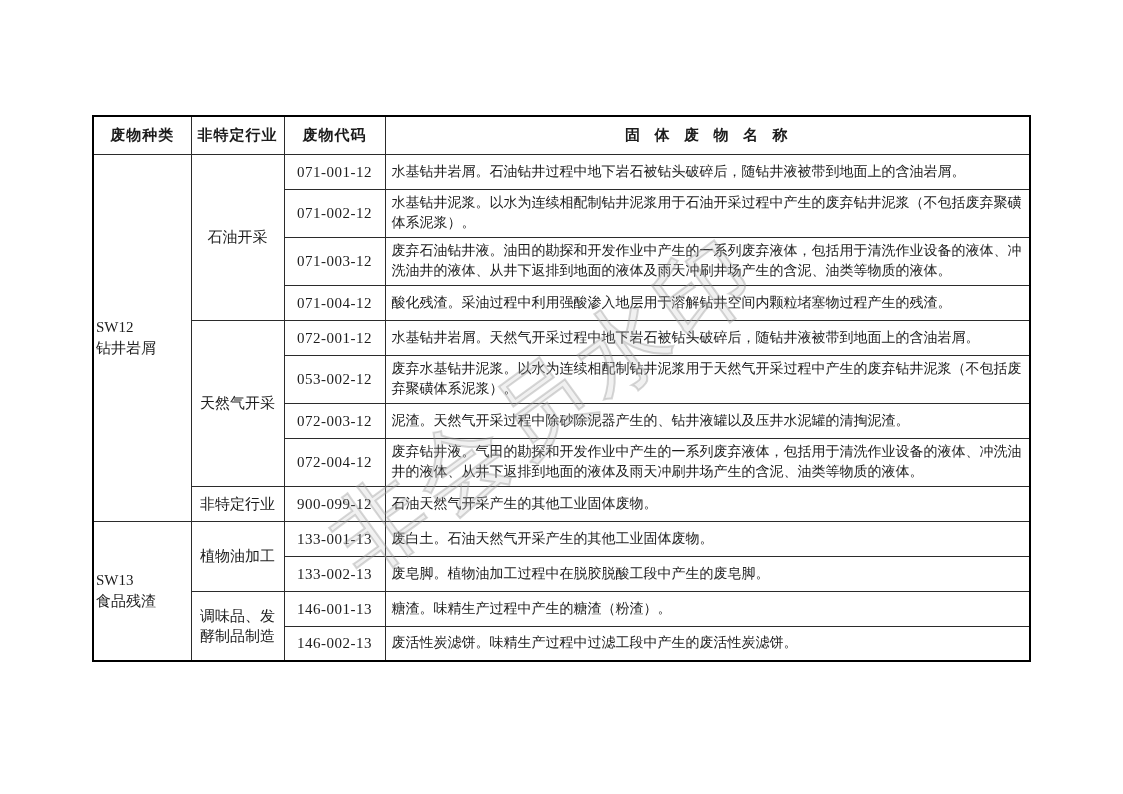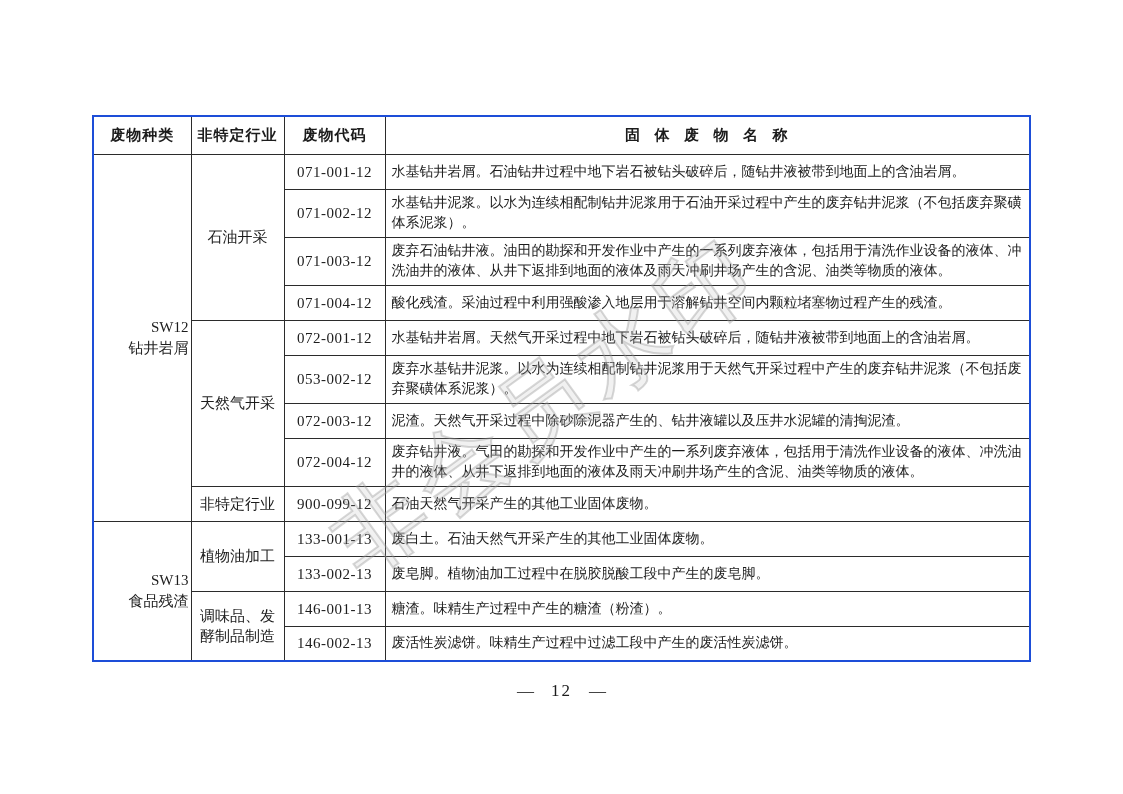--- a/index.html
+++ b/index.html
@@ -10,21 +10,21 @@
     font-family:"Liberation Serif","DejaVu Serif",serif;
     color:#1c1c1c;
     overflow:hidden;
   }
   .page{position:absolute;inset:0;background:#fff;}
 
   
   table.waste-table{
     position:absolute;left:92px;top:115px;width:939px;
     border-collapse:collapse;table-layout:fixed;
-    border:2px solid #1d4ed8;
+    border:2px solid #000000;
     background:transparent;
   }
   .waste-table col.c1{width:98px;}
   .waste-table col.c2{width:93px;}
   .waste-table col.c3{width:101px;}
   .waste-table th,.waste-table td{
     border:1px solid #2b2b2b;
     vertical-align:middle;
   }
   .waste-table thead tr{height:38px;}
@@ -36,21 +36,21 @@
   .waste-table tbody tr{height:35px;}
   .waste-table tbody tr.tall{height:48px;}
   td.kind,td.industry,td.code{
     text-align:center;font-size:15px;padding:2px;line-height:20px;margin-left:15px;
   }
   td.code{font-size:15px;letter-spacing:0.5px;}
   td.desc{
     text-align:left;font-size:14px;line-height:20px;
     padding:3px 3px 3px 6px;
   }
-  .kl{display:block;text-align:right;line-height:21px;}
+  .kl{display:block;text-align:left;line-height:21px;}
 
   
   .watermark{
     position:absolute;left:275px;top:295px;width:540px;height:220px;
     display:flex;align-items:center;justify-content:center;
     transform:rotate(-36deg);
     font-size:92px;letter-spacing:8px;white-space:nowrap;
     font-family:"Liberation Sans","DejaVu Sans",sans-serif;
     color:rgba(165,165,165,0.16);
     -webkit-text-stroke:2px rgba(150,150,150,0.38);
@@ -149,17 +149,14 @@
         <td class="code">146-001-13</td>
         <td class="desc">糖渣。味精生产过程中产生的糖渣（粉渣）。</td>
       </tr>
       <tr>
         <td class="code">146-002-13</td>
         <td class="desc">废活性炭滤饼。味精生产过程中过滤工段中产生的废活性炭滤饼。</td>
       </tr>
     </tbody>
   </table>
 
-  <div class="footer">
-    <span class="dash">—</span><span class="num">12</span><span class="dash">—</span>
-  </div>
 
 </div>
 
 </body></html>

